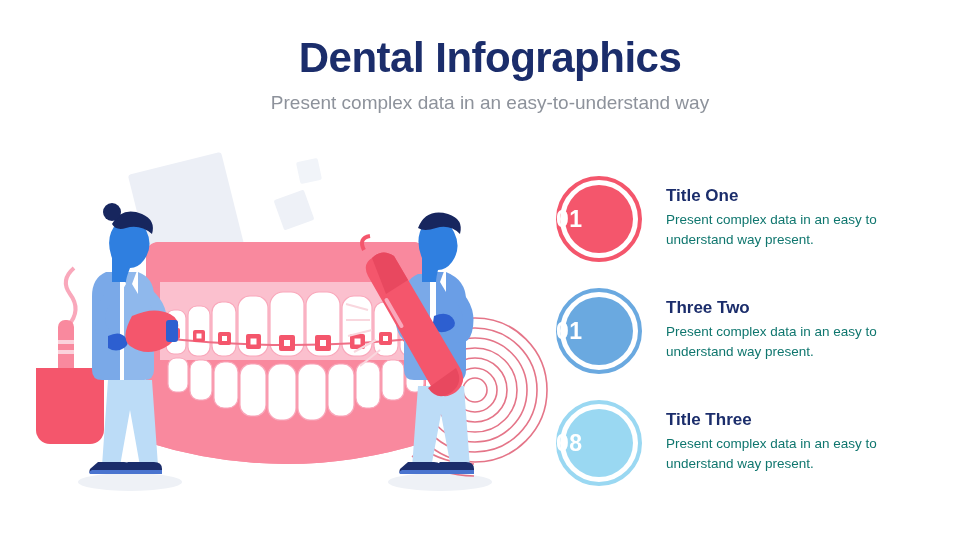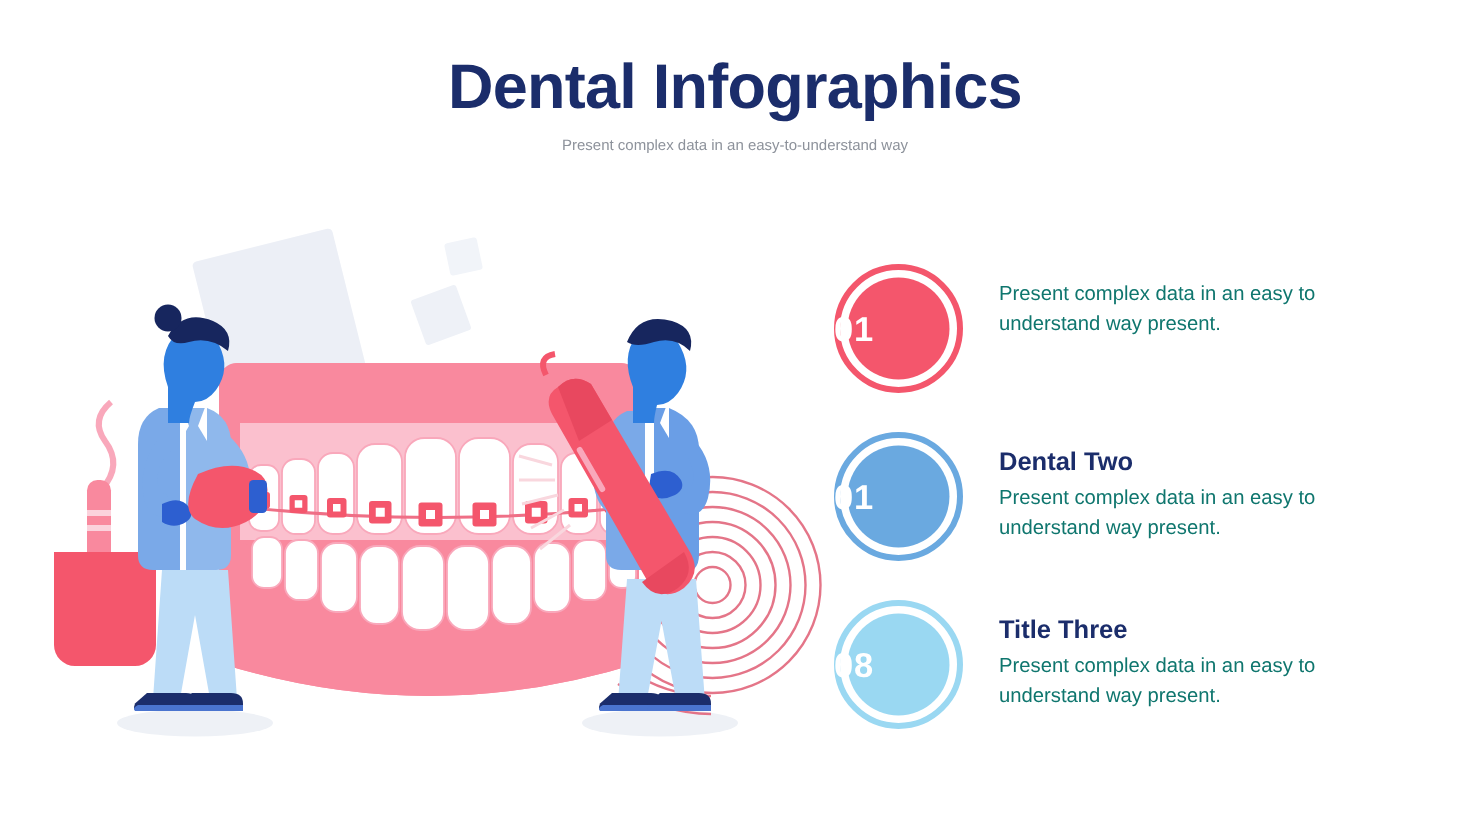--- a/index.html
+++ b/index.html
@@ -30,21 +30,21 @@
   }
   #page-title {
     font-size: 42px;
     font-weight: bold;
     color: #1b2d6b;
     letter-spacing: -0.5px;
     line-height: 1.05;
     margin: 0;
   }
   #page-subtitle {
-    font-size: 10px;
+    font-size: 19px;
     color: #8d929b;
     margin: 12px 0 0 0;
     line-height: 1.2;
   }
 
   
   #list {
     position: absolute;
     left: 556px;
     top: 174px;
@@ -308,32 +308,33 @@
 
   <div id="list">
 
     <div class="list-item">
       <div class="badge" style="color:#f4566c">
         <span class="ring"></span>
         <span class="disc"></span>
         <span class="num">01</span>
       </div>
       <div class="item-text">
+        <h2 class="item-title">Title One</h2>
         <p class="item-desc">Present complex data in an easy to understand way present.</p>
       </div>
     </div>
 
     <div class="list-item">
       <div class="badge" style="color:#6aa9e0">
         <span class="ring"></span>
         <span class="disc"></span>
         <span class="num">01</span>
       </div>
       <div class="item-text">
-        <h2 class="item-title">Dental Two</h2>
+        <h2 class="item-title">Three Two</h2>
         <p class="item-desc">Present complex data in an easy to understand way present.</p>
       </div>
     </div>
 
     <div class="list-item">
       <div class="badge" style="color:#9ad8f2">
         <span class="ring"></span>
         <span class="disc"></span>
         <span class="num">08</span>
       </div>

